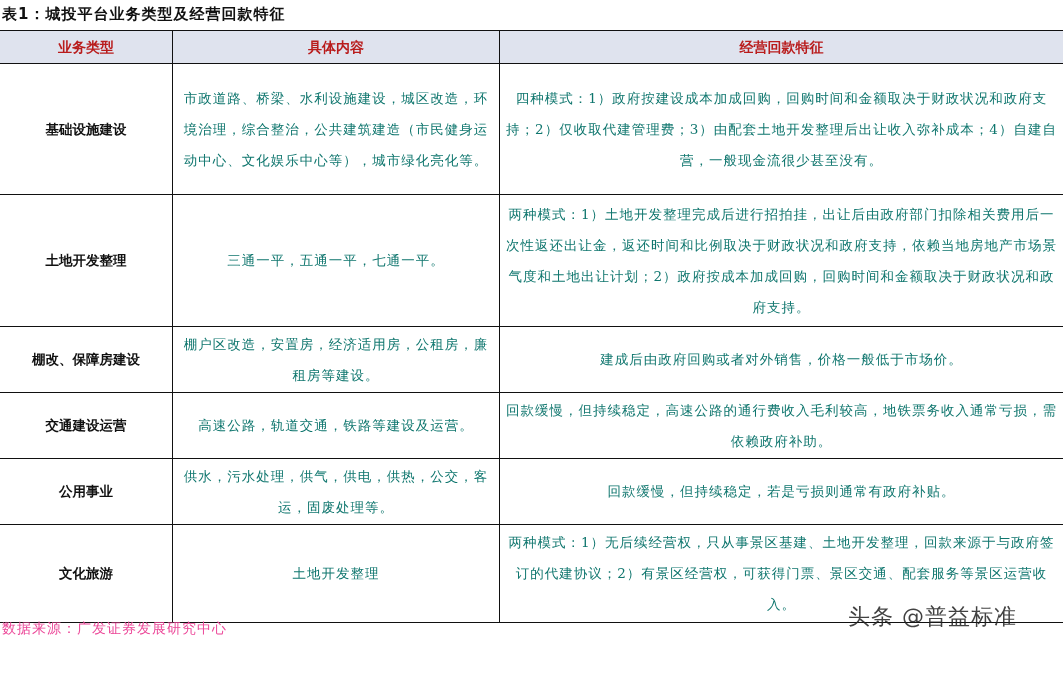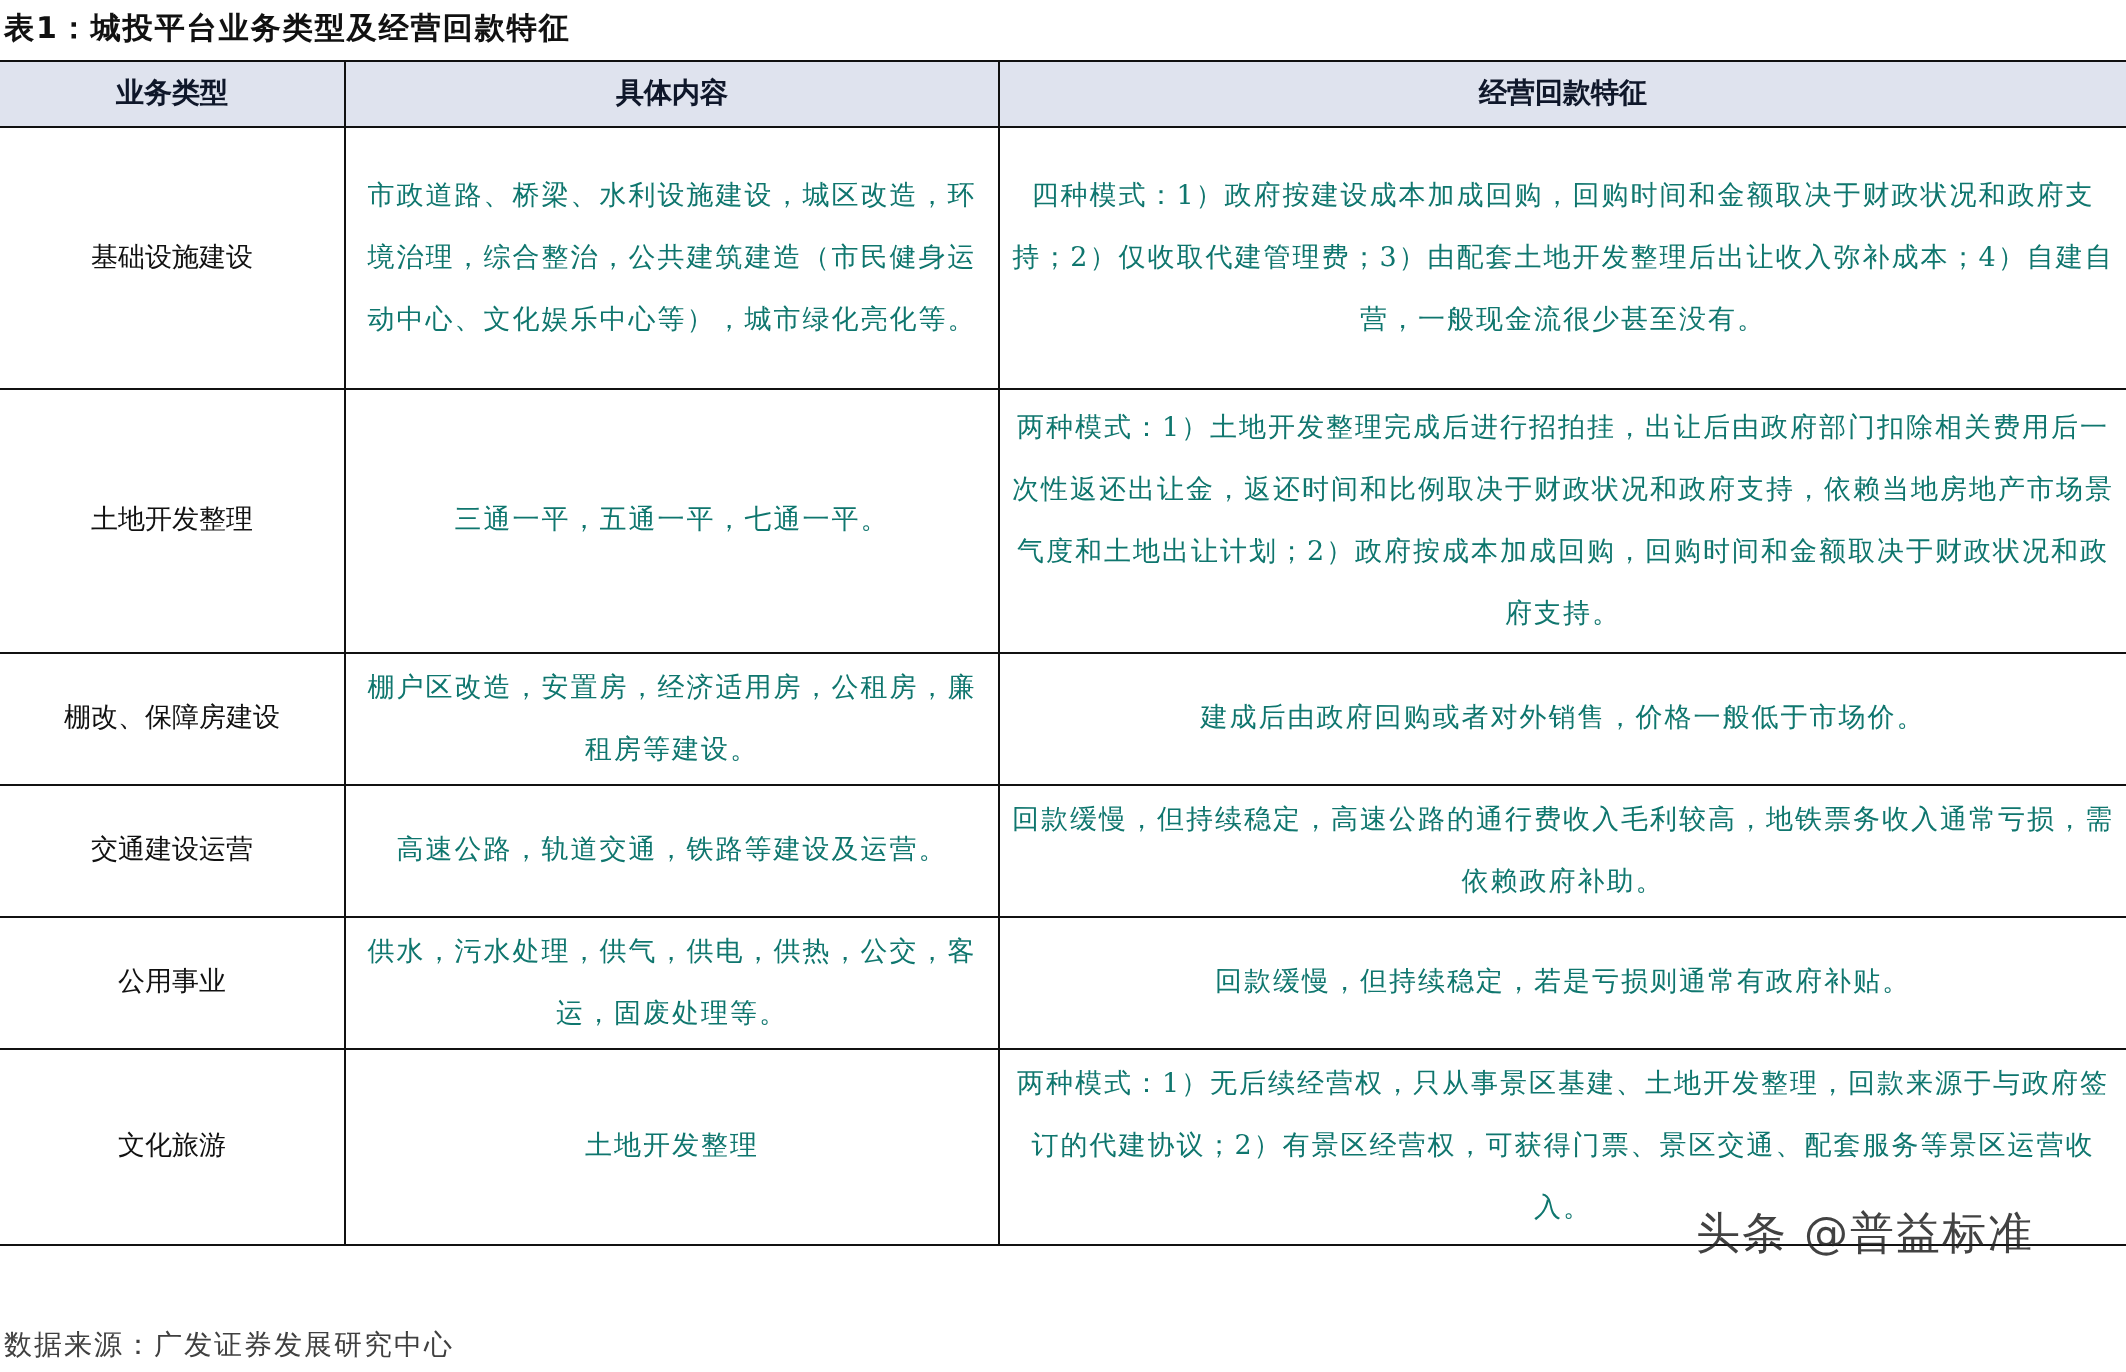--- a/index.html
+++ b/index.html
@@ -21,34 +21,34 @@
   table.main td, table.main th {
     border-top: 1.5px solid #111;
     border-bottom: 1.5px solid #111;
     padding: 0 6px;
     text-align: center; vertical-align: middle;
     font-size: 13.5px; line-height: 31px;
   }
   table.main th {
     background: #dfe3ee; height: 32px;
     font-family: "DejaVu Sans", "Liberation Sans", sans-serif;
-    font-weight: bold; font-size: 14px; color: #0f172a;
+    font-weight: bold; font-size: 14px; color: #b91c1c;
   }
   .c1 { width: 160px; border-right: 1.5px solid #111; }
   .c2 { width: 314px; border-right: 1.5px solid #111; }
   .c3 { }
   td.type {
     font-family: "DejaVu Sans", "Liberation Sans", sans-serif;
-    font-weight: normal; font-size: 14px; color: #111;
+    font-weight: bold; font-size: 14px; color: #111;
   }
   td.content, td.feature { color: #0f766e; letter-spacing: 1px; }
   td.feature { padding: 0 8px; }
   .source {
-    position: absolute; left: 2px; top: 664px;
-    font-size: 14px; color: #404040; letter-spacing: 1px;
+    position: absolute; left: 2px; top: 620px;
+    font-size: 14px; color: #ec4899; letter-spacing: 1px;
   }
   .watermark {
     position: absolute; left: 848px; top: 602px;
     font-family: "DejaVu Sans", "Liberation Sans", sans-serif;
     font-size: 22px; color: #222; opacity: 0.85; letter-spacing: 1px;
   }
 </style>
 </head>
 <body>
 

